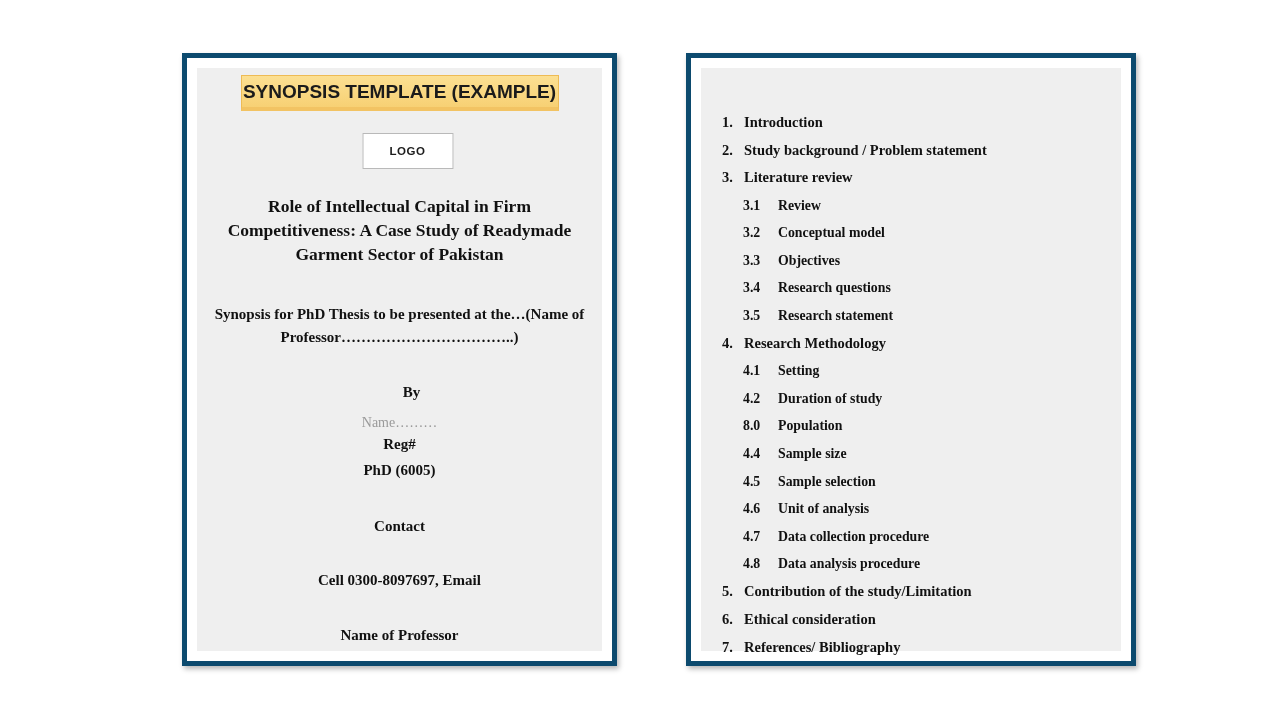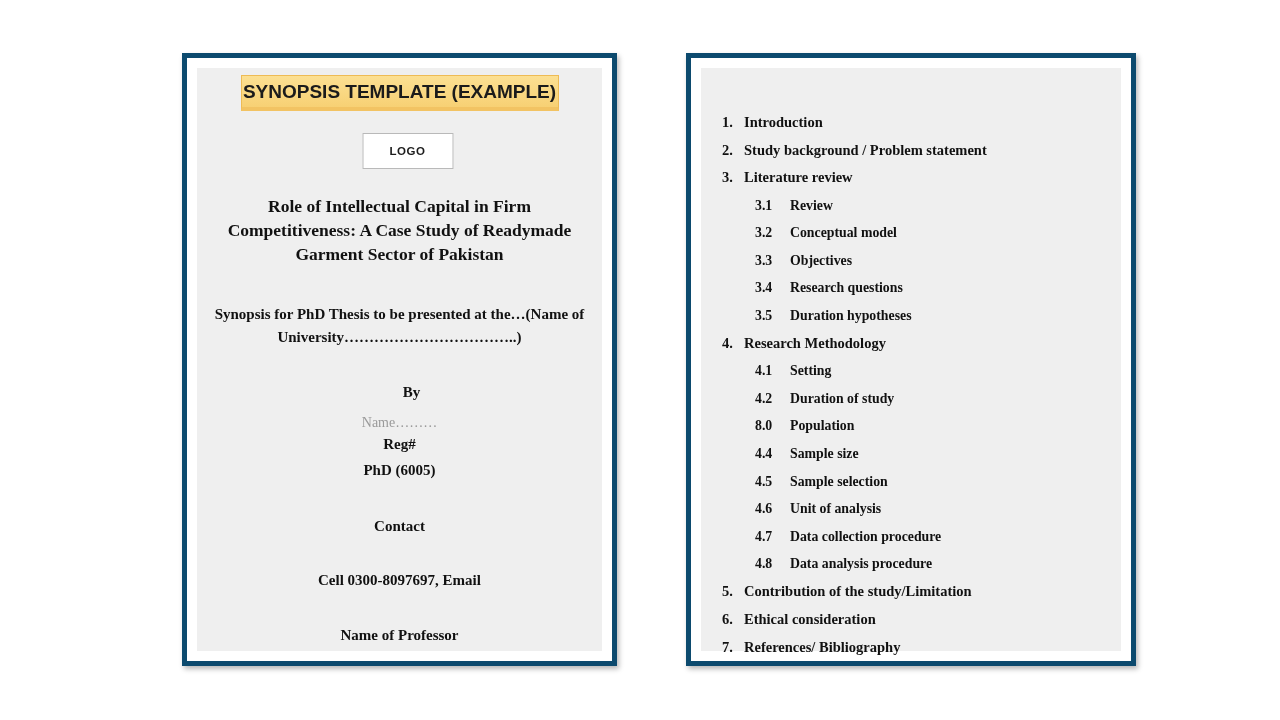--- a/index.html
+++ b/index.html
@@ -46,21 +46,21 @@
   .t-cell       { top:502px; }
   .t-supervised { top:530px; }
   .t-prof       { top:557px; }
 
   
   .toc { position:absolute; top:41px; left:0; right:0; }
   .toc-row { display:flex; align-items:center; height:27.6px;
              font-size:14.5px; }
   .toc-row.lvl1 { padding-left:21px; font-weight:bold; }
   .toc-row.lvl1 .toc-num { width:15px; margin-right:7px; }
-  .toc-row.lvl2 { padding-left:54px; font-weight:bold; font-size:13.8px; }
+  .toc-row.lvl2 { padding-left:42px; font-weight:bold; font-size:13.8px; }
   .toc-row.lvl2 .toc-num { width:23px; margin-right:12px; }
   .toc-num { flex:none; }
 </style>
 </head>
 <body>
 
 <div class="canvas">
 
   <div class="page page-left">
     <div class="page-inner">
@@ -68,21 +68,21 @@
       <div class="banner">
         <span>SYNOPSIS TEMPLATE (EXAMPLE)</span>
       </div>
 
       <div class="logo-box">
         <span>LOGO</span>
       </div>
 
       <div class="doc-title">Role of Intellectual Capital in Firm Competitiveness: A Case Study of Readymade Garment Sector of Pakistan</div>
 
-      <div class="doc-subtitle">Synopsis for PhD Thesis to be presented at the…(Name of University……………………………..)</div>
+      <div class="doc-subtitle">Synopsis for PhD Thesis to be presented at the…(Name of Professor……………………………..)</div>
 
       <div class="cline t-by b">By</div>
 
       <div class="cline t-name muted">Name………</div>
 
       <div class="cline t-reg b">Reg#</div>
 
       <div class="cline t-phd b">PhD (6005)</div>
 
       <div class="cline t-contact b">Contact</div>
@@ -123,21 +123,21 @@
           <div class="toc-row lvl2">
             <span class="toc-num">3.3</span>
             <span>Objectives</span>
           </div>
           <div class="toc-row lvl2">
             <span class="toc-num">3.4</span>
             <span>Research questions</span>
           </div>
           <div class="toc-row lvl2">
             <span class="toc-num">3.5</span>
-            <span>Duration hypotheses</span>
+            <span>Research statement</span>
           </div>
           <div class="toc-row lvl1">
             <span class="toc-num">4.</span>
             <span>Research Methodology</span>
           </div>
           <div class="toc-row lvl2">
             <span class="toc-num">4.1</span>
             <span>Setting</span>
           </div>
           <div class="toc-row lvl2">

